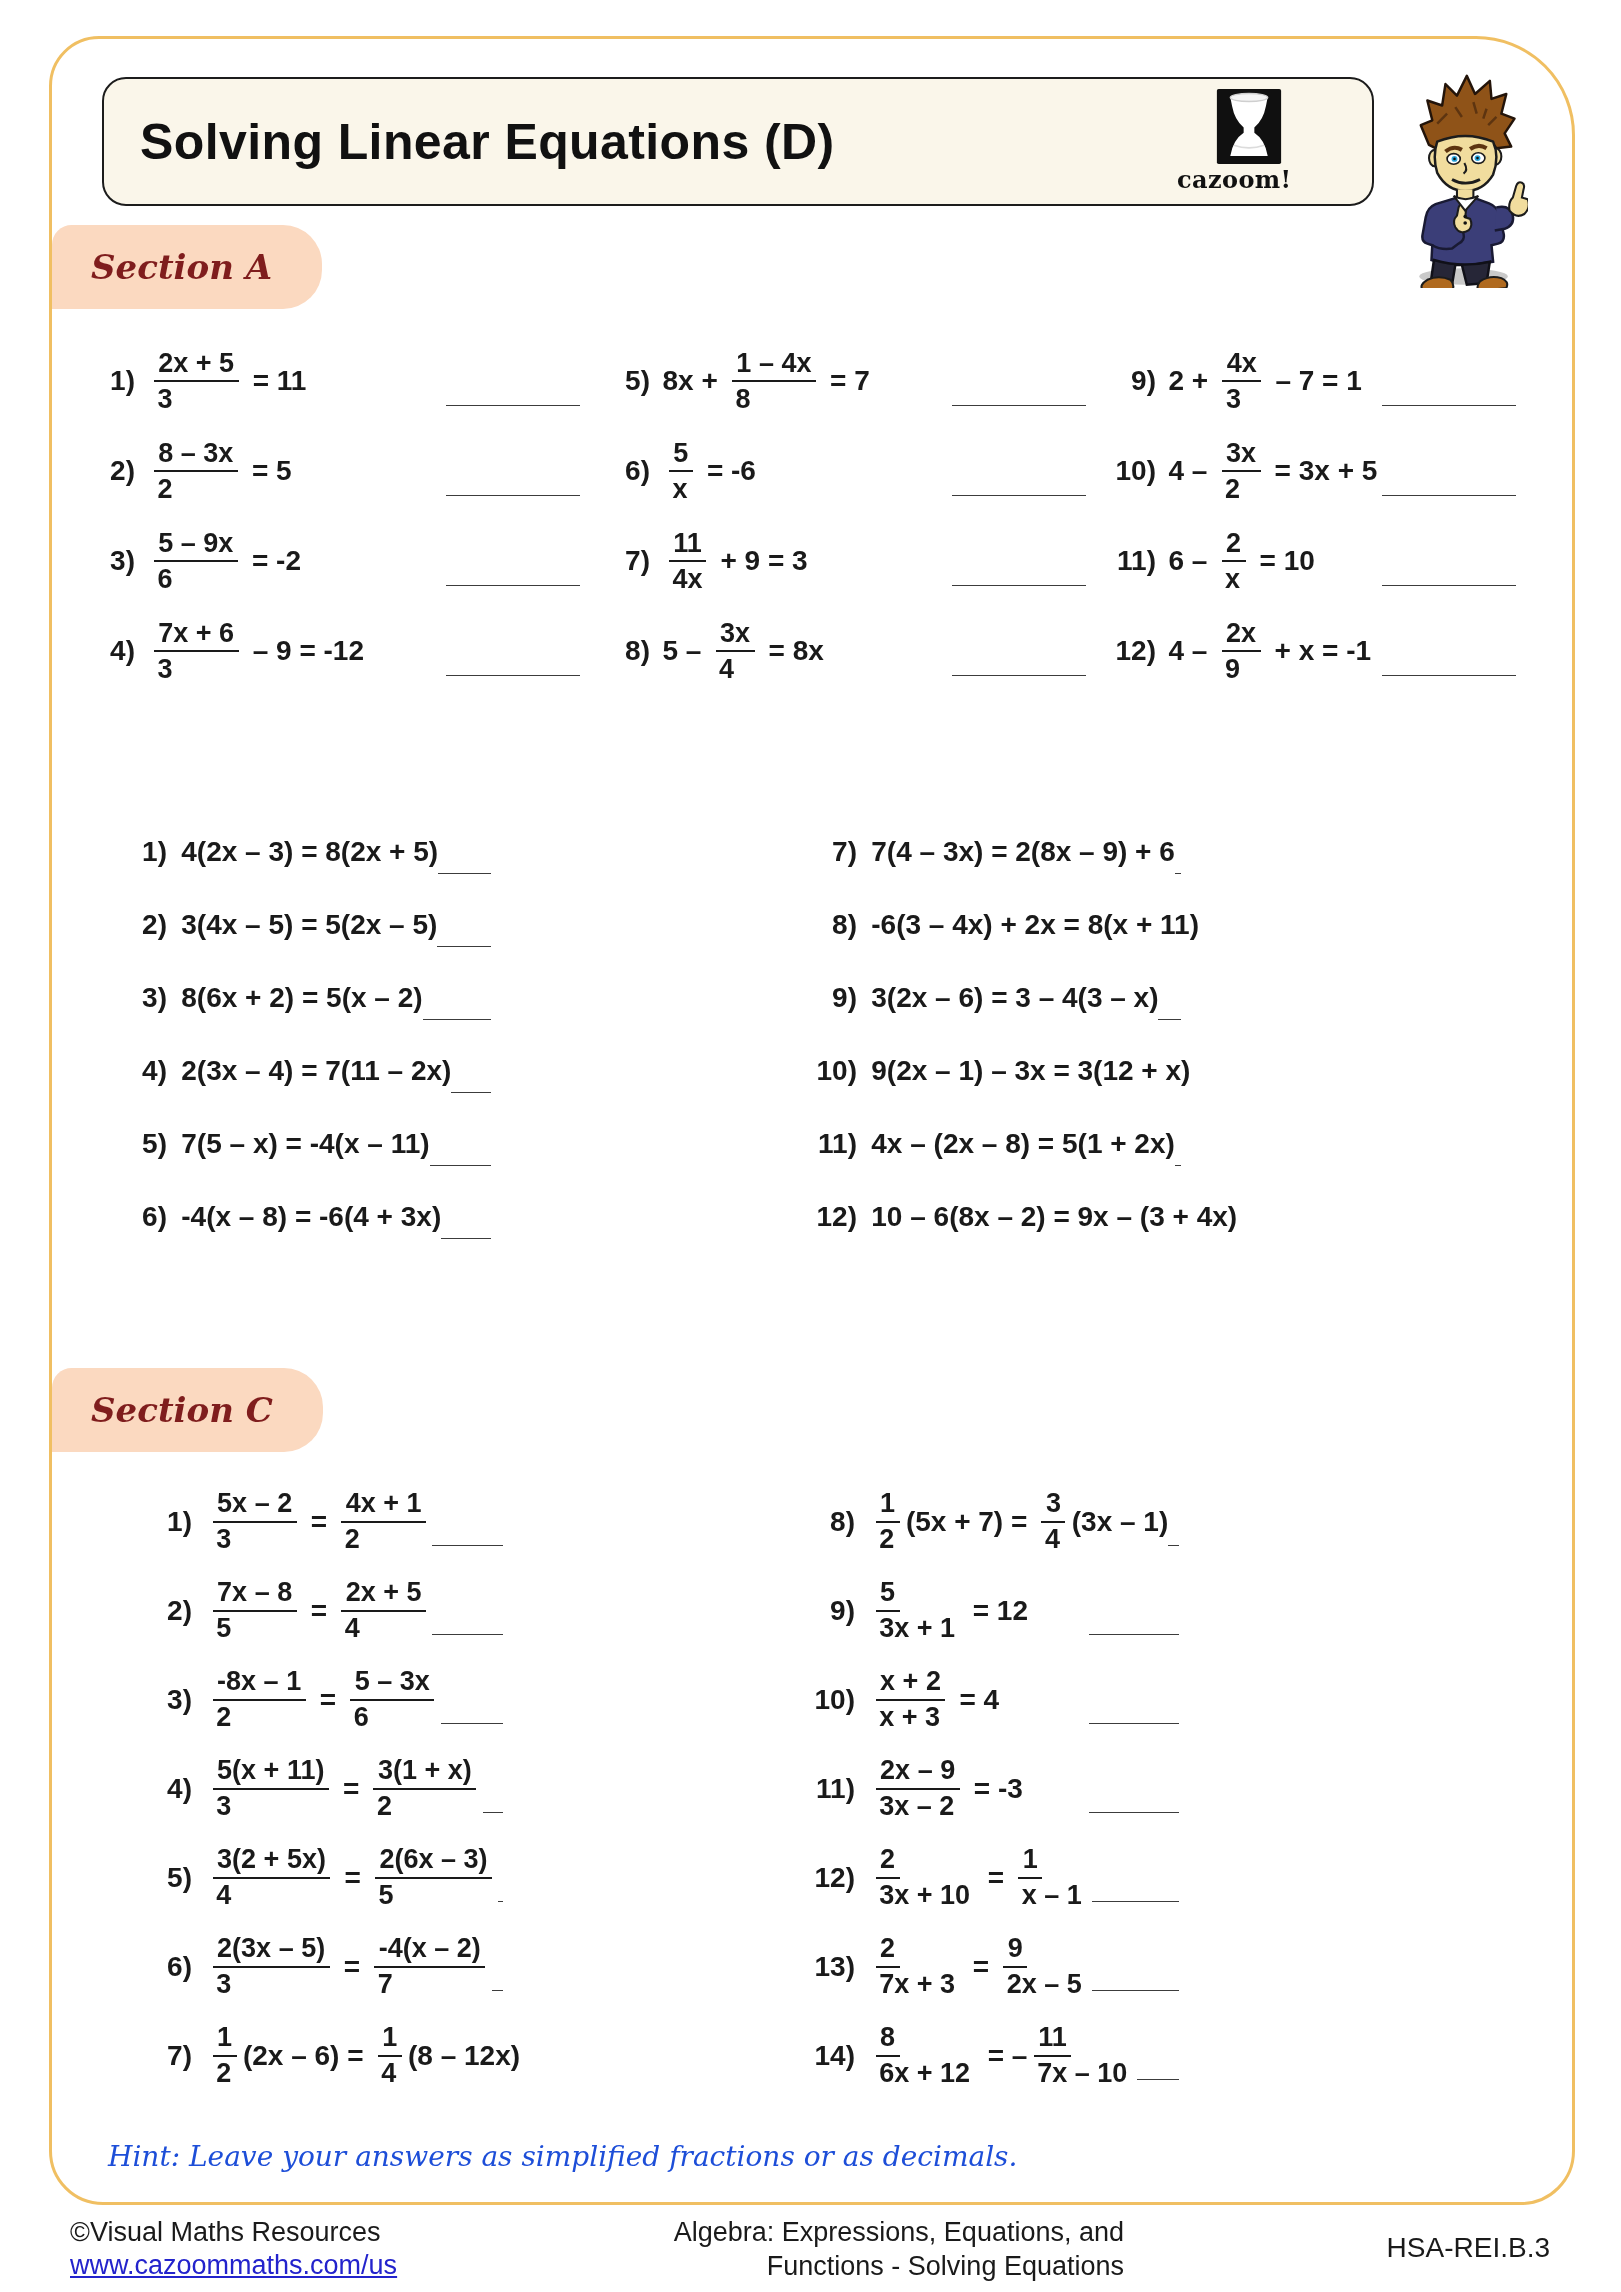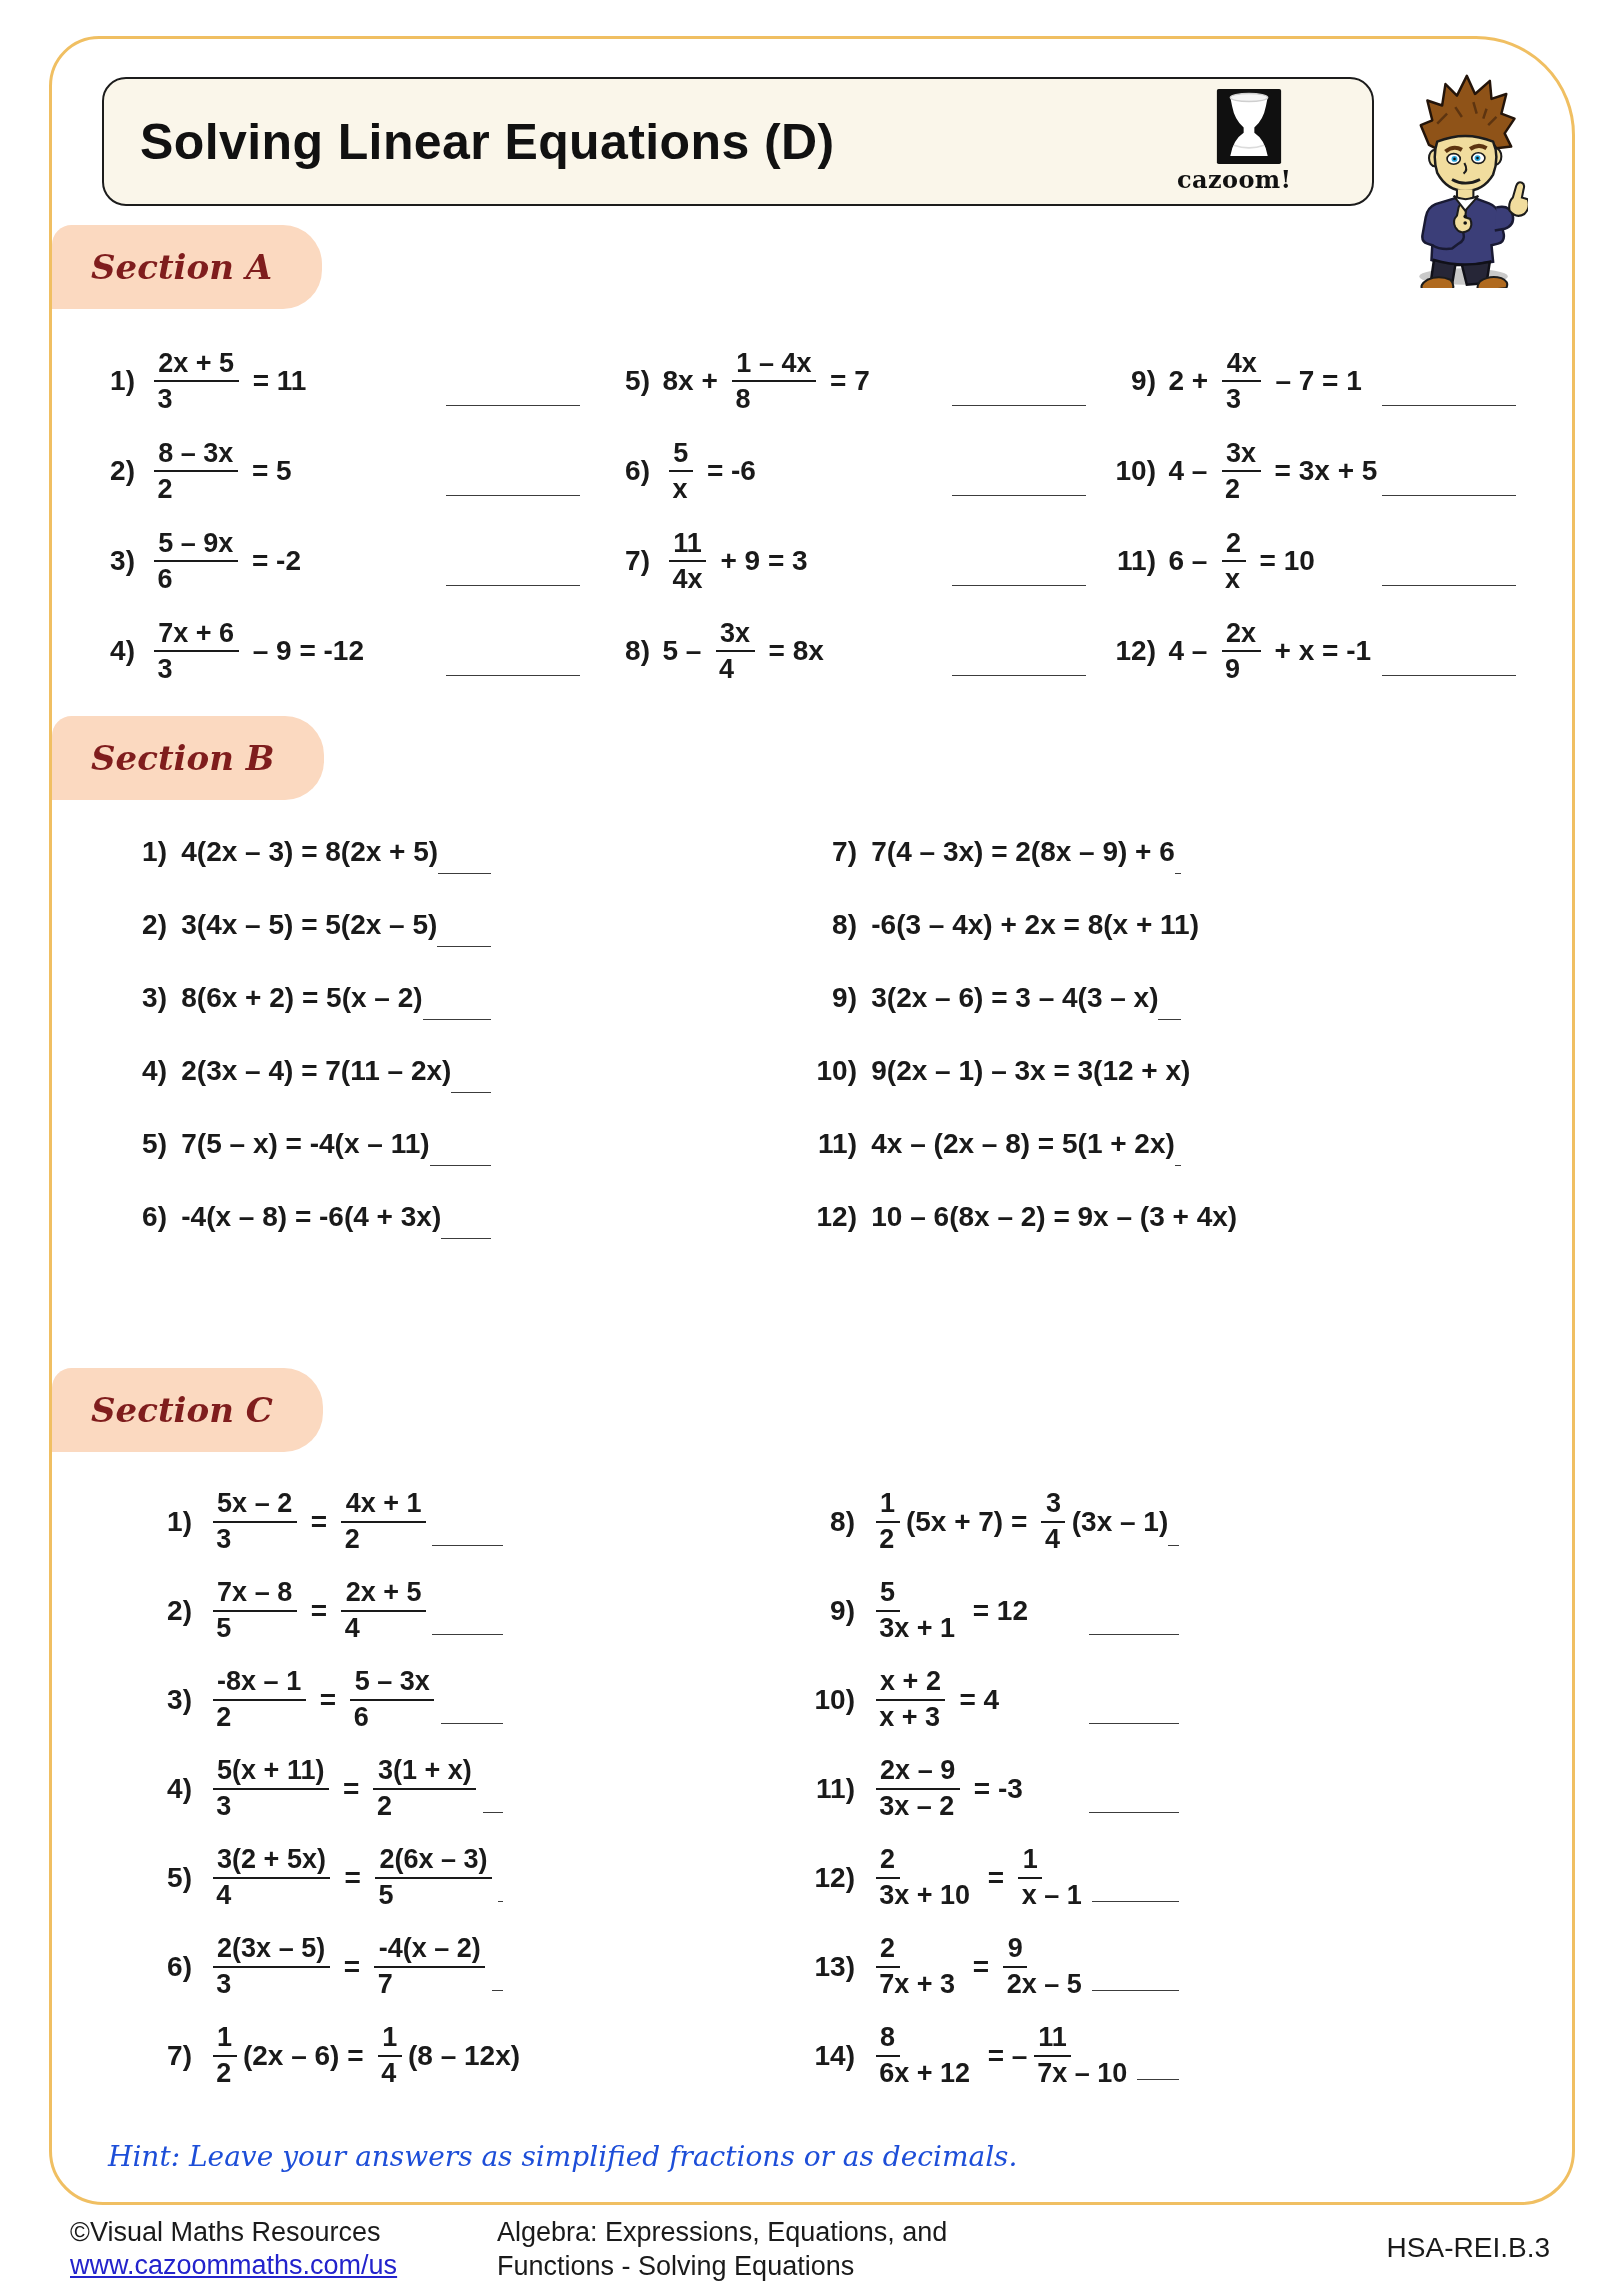--- a/index.html
+++ b/index.html
@@ -45,21 +45,21 @@
   .sec-a .blank{width:134px;margin-right:25px;margin-bottom:19.7px;}
   .sec-b .blank{width:85px;margin-right:36px;margin-bottom:14.3px;}
   .sec-c .blank{width:90px;margin-right:27px;margin-bottom:19.7px;}
 
   .hint{position:absolute;left:56px;top:2101px;font-family:"DejaVu Serif",serif;
         font-style:italic;font-size:28px;color:#1d4ed8;}
 
   
   .footer-left{position:absolute;left:70px;top:2216px;font-size:27px;line-height:1.22;}
   .f-link{color:#2323cc;text-decoration:underline;cursor:pointer;}
-  .footer-center{position:absolute;left:497px;top:2216px;width:627px;text-align:left;
+  .footer-center{position:absolute;left:497px;top:2216px;width:627px;text-align:right;
         font-size:27px;line-height:1.25;}
   .footer-right{position:absolute;right:72px;top:2232px;font-size:28px;}
 </style>
 </head>
 <body>
 
 <div class="page">
   <div class="card">
 
     <div class="title-box">
@@ -165,21 +165,20 @@
           <span class="eq"><span class="tok">6 – </span><span class="frac"><span class="nu">2</span><span class="de">x</span></span><span class="tok"> = 10</span></span>
           <span class="blank"></span>
         </div>
         <div class="prob">
           <span class="pnum">12)</span>
           <span class="eq"><span class="tok">4 – </span><span class="frac"><span class="nu">2x</span><span class="de">9</span></span><span class="tok"> + x = -1</span></span>
           <span class="blank"></span>
         </div>
       </div>
 
-    <div class="sec-label" id="label-b">Section B</div>
     <div class="grid sec-b" id="grid-b">
         <div class="prob">
           <span class="pnum">1)</span>
           <span class="eq"><span class="tok">4(2x – 3) = 8(2x + 5)</span></span>
           <span class="blank"></span>
         </div>
         <div class="prob">
           <span class="pnum">2)</span>
           <span class="eq"><span class="tok">3(4x – 5) = 5(2x – 5)</span></span>
           <span class="blank"></span>

